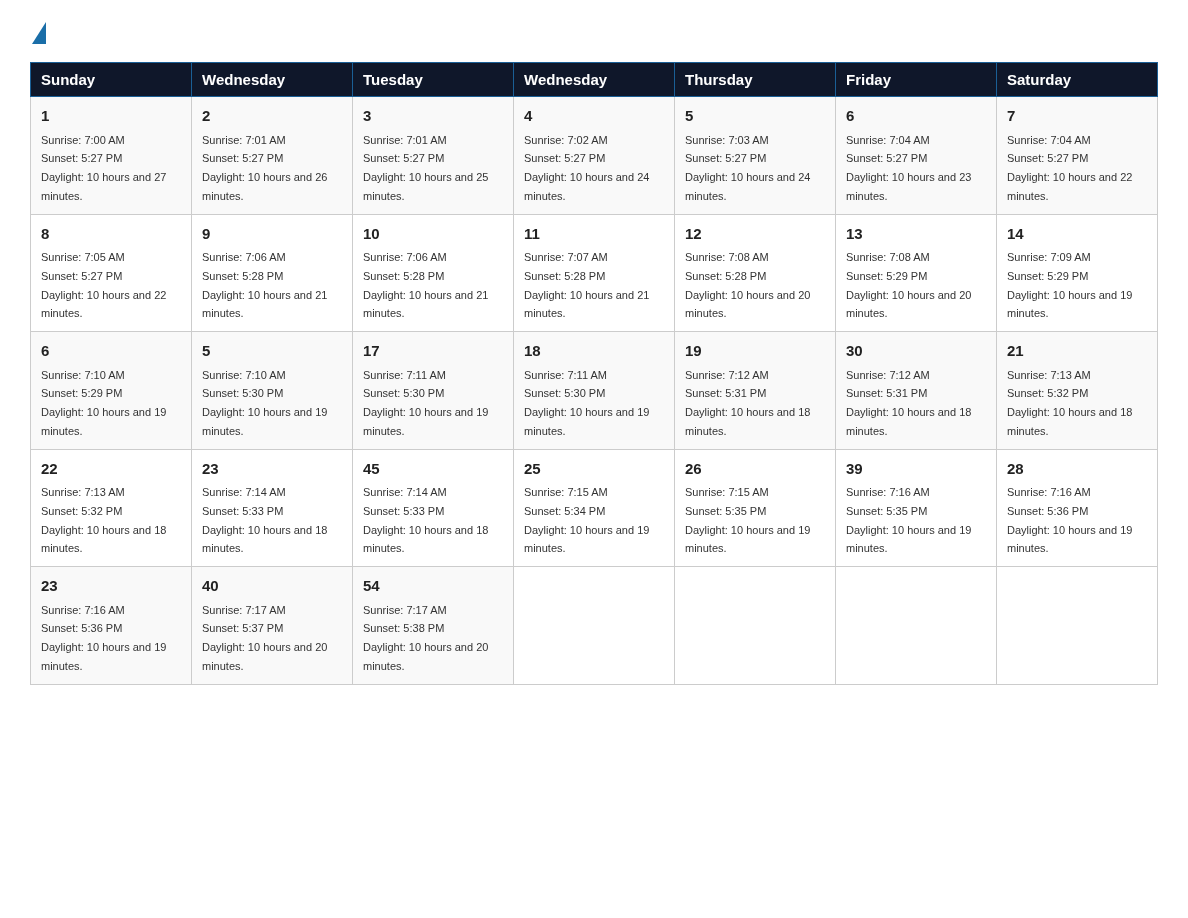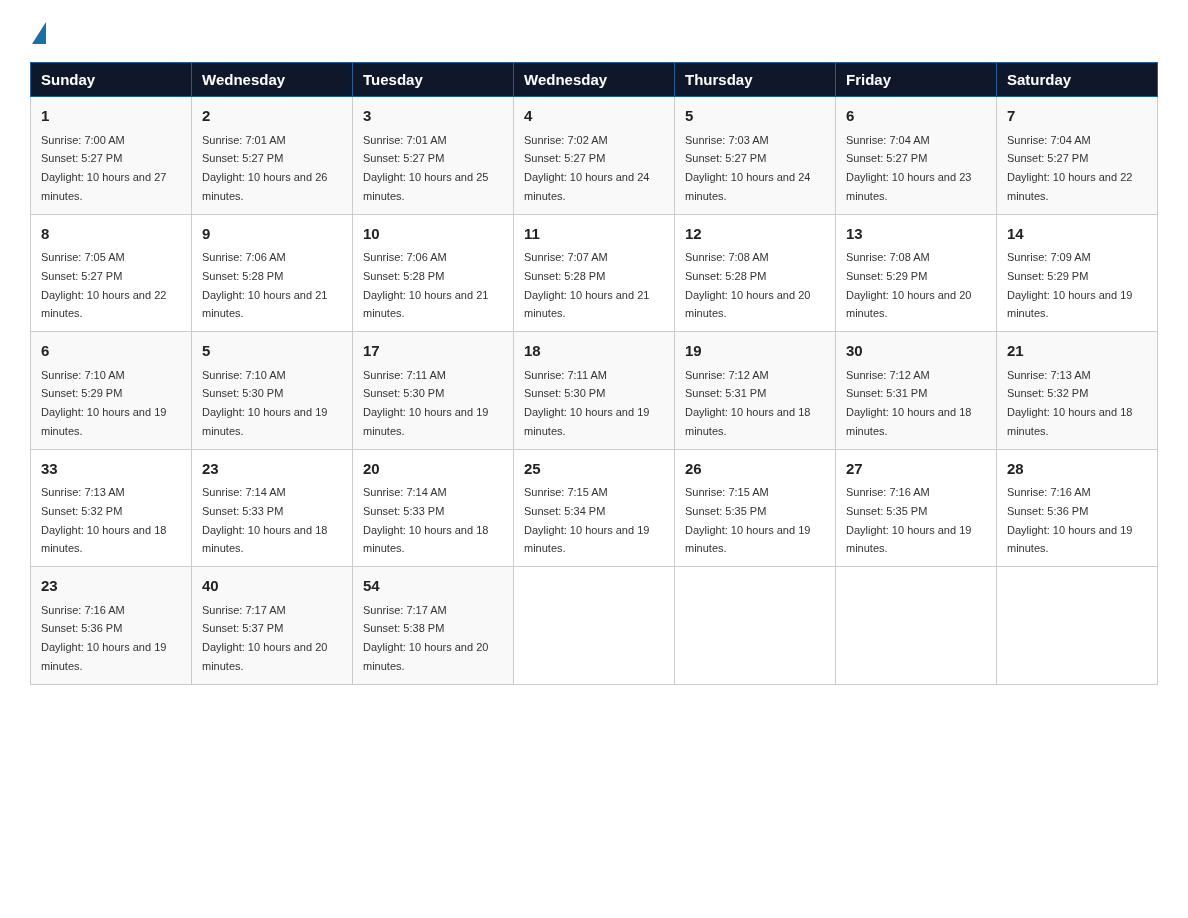--- a/index.html
+++ b/index.html
@@ -160,26 +160,26 @@
       <tr>
         <td><span class="day-num">6</span><span class="day-info">Sunrise: 7:10 AM<br>Sunset: 5:29 PM<br>Daylight: 10 hours and 19 minutes.</span></td>
         <td><span class="day-num">5</span><span class="day-info">Sunrise: 7:10 AM<br>Sunset: 5:30 PM<br>Daylight: 10 hours and 19 minutes.</span></td>
         <td><span class="day-num">17</span><span class="day-info">Sunrise: 7:11 AM<br>Sunset: 5:30 PM<br>Daylight: 10 hours and 19 minutes.</span></td>
         <td><span class="day-num">18</span><span class="day-info">Sunrise: 7:11 AM<br>Sunset: 5:30 PM<br>Daylight: 10 hours and 19 minutes.</span></td>
         <td><span class="day-num">19</span><span class="day-info">Sunrise: 7:12 AM<br>Sunset: 5:31 PM<br>Daylight: 10 hours and 18 minutes.</span></td>
         <td><span class="day-num">30</span><span class="day-info">Sunrise: 7:12 AM<br>Sunset: 5:31 PM<br>Daylight: 10 hours and 18 minutes.</span></td>
         <td><span class="day-num">21</span><span class="day-info">Sunrise: 7:13 AM<br>Sunset: 5:32 PM<br>Daylight: 10 hours and 18 minutes.</span></td>
       </tr>
       <tr>
-        <td><span class="day-num">33</span><span class="day-info">Sunrise: 7:13 AM<br>Sunset: 5:32 PM<br>Daylight: 10 hours and 18 minutes.</span></td>
+        <td><span class="day-num">22</span><span class="day-info">Sunrise: 7:13 AM<br>Sunset: 5:32 PM<br>Daylight: 10 hours and 18 minutes.</span></td>
         <td><span class="day-num">23</span><span class="day-info">Sunrise: 7:14 AM<br>Sunset: 5:33 PM<br>Daylight: 10 hours and 18 minutes.</span></td>
-        <td><span class="day-num">20</span><span class="day-info">Sunrise: 7:14 AM<br>Sunset: 5:33 PM<br>Daylight: 10 hours and 18 minutes.</span></td>
+        <td><span class="day-num">45</span><span class="day-info">Sunrise: 7:14 AM<br>Sunset: 5:33 PM<br>Daylight: 10 hours and 18 minutes.</span></td>
         <td><span class="day-num">25</span><span class="day-info">Sunrise: 7:15 AM<br>Sunset: 5:34 PM<br>Daylight: 10 hours and 19 minutes.</span></td>
         <td><span class="day-num">26</span><span class="day-info">Sunrise: 7:15 AM<br>Sunset: 5:35 PM<br>Daylight: 10 hours and 19 minutes.</span></td>
-        <td><span class="day-num">27</span><span class="day-info">Sunrise: 7:16 AM<br>Sunset: 5:35 PM<br>Daylight: 10 hours and 19 minutes.</span></td>
+        <td><span class="day-num">39</span><span class="day-info">Sunrise: 7:16 AM<br>Sunset: 5:35 PM<br>Daylight: 10 hours and 19 minutes.</span></td>
         <td><span class="day-num">28</span><span class="day-info">Sunrise: 7:16 AM<br>Sunset: 5:36 PM<br>Daylight: 10 hours and 19 minutes.</span></td>
       </tr>
       <tr>
         <td><span class="day-num">23</span><span class="day-info">Sunrise: 7:16 AM<br>Sunset: 5:36 PM<br>Daylight: 10 hours and 19 minutes.</span></td>
         <td><span class="day-num">40</span><span class="day-info">Sunrise: 7:17 AM<br>Sunset: 5:37 PM<br>Daylight: 10 hours and 20 minutes.</span></td>
         <td><span class="day-num">54</span><span class="day-info">Sunrise: 7:17 AM<br>Sunset: 5:38 PM<br>Daylight: 10 hours and 20 minutes.</span></td>
         <td class="empty"></td>
         <td class="empty"></td>
         <td class="empty"></td>
         <td class="empty"></td>

